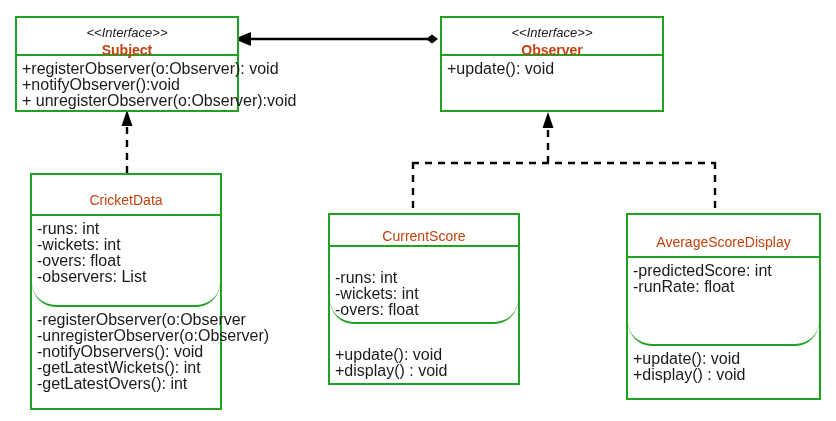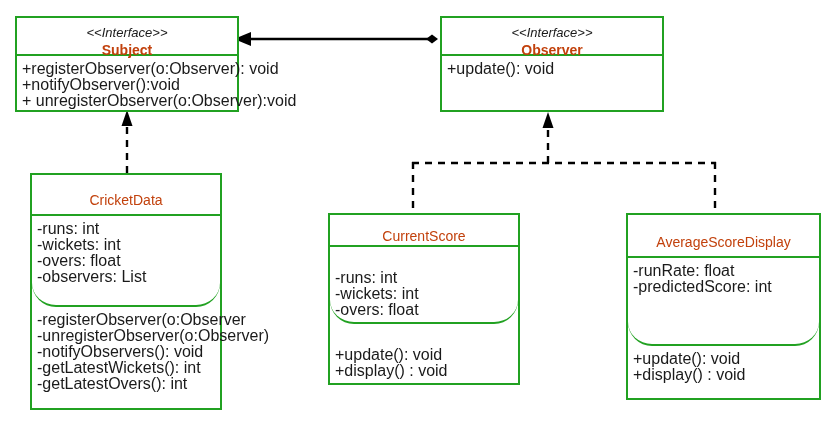--- a/index.html
+++ b/index.html
@@ -184,22 +184,22 @@
       <div>+update(): void</div>
       <div>+display() : void</div>
     </div>
   </div>
 
   <div class="uml-class" id="box-average">
     <div class="uml-head">
       <div class="cls-name plain">AverageScoreDisplay</div>
     </div>
     <div class="uml-attrs divided">
+      <div>-predictedScore: int</div>
       <div>-runRate: float</div>
-      <div>-predictedScore: int</div>
     </div>
     <div class="uml-ops">
       <div>+update(): void</div>
       <div>+display() : void</div>
     </div>
   </div>
 
 </div>
 
 </body></html>

